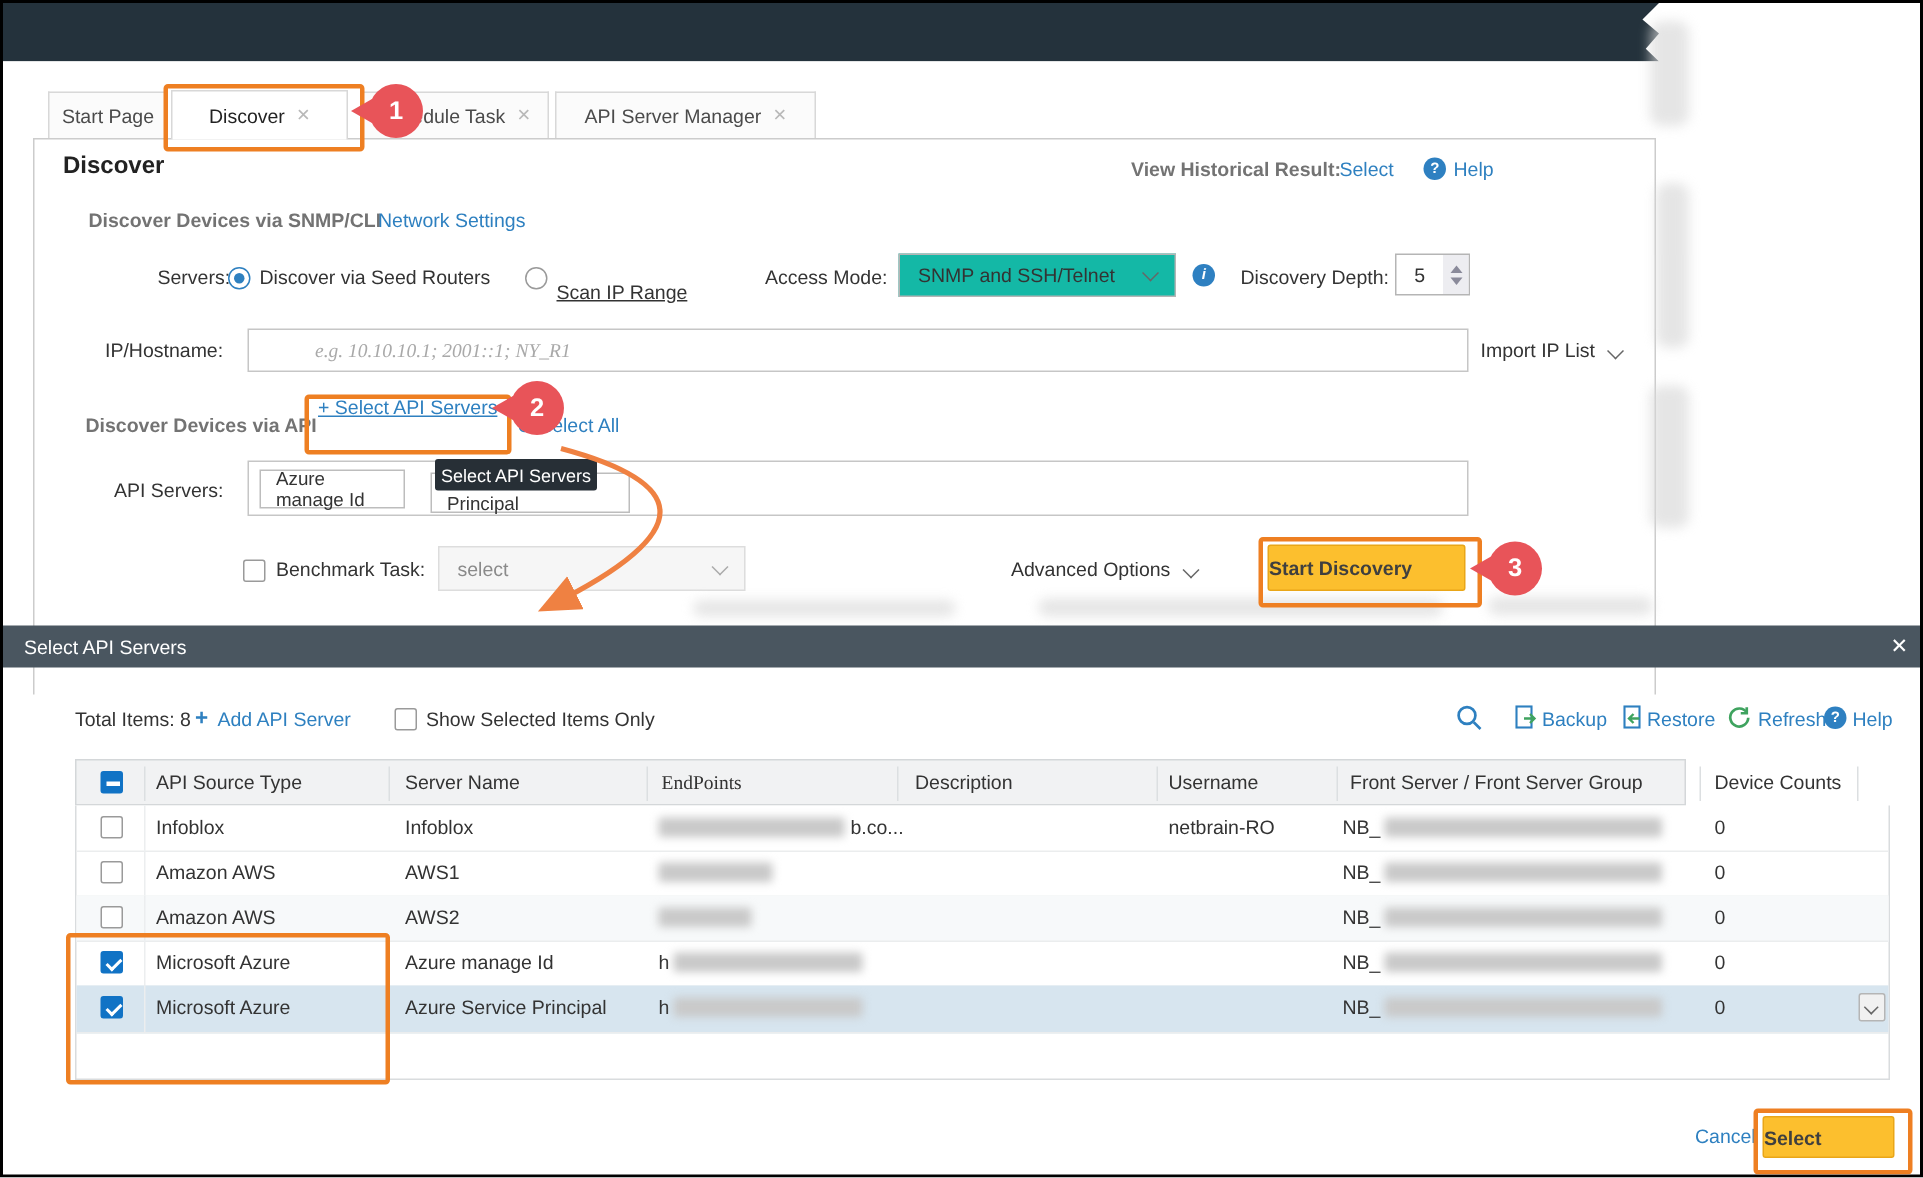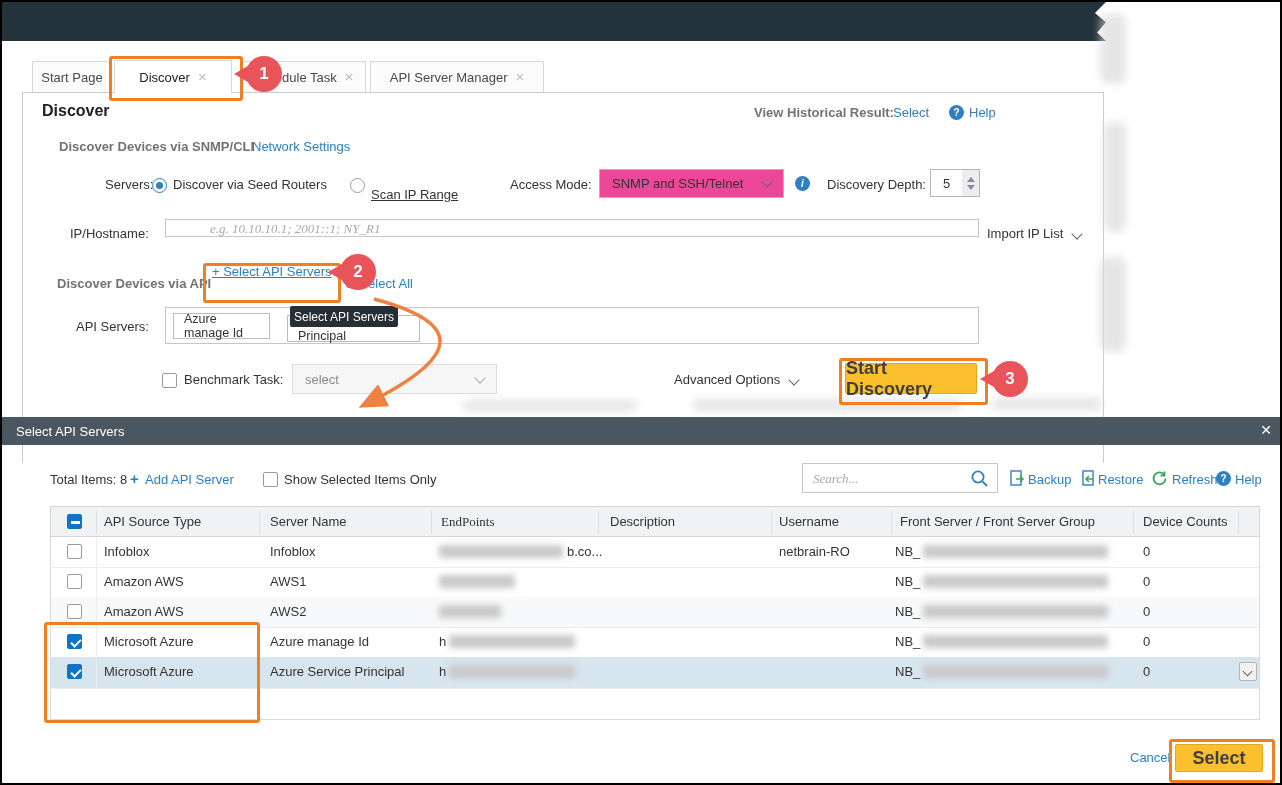--- a/index.html
+++ b/index.html
@@ -29,45 +29,45 @@
   .callout::before{content:"";position:absolute;left:-12px;top:10px;border-top:8px solid transparent;border-bottom:8px solid transparent;border-right:14px solid #e85459;}
 
   
   .b{font-weight:bold;color:#737373;}
   .lk{color:#2e80c0;cursor:pointer;}
   .lku{color:#2e80c0;text-decoration:underline;cursor:pointer;}
   .h1{font-size:16px;font-weight:bold;color:#222;}
   .radio{width:15px;height:15px;border:1px solid #9a9a9a;border-radius:50%;background:#fff;box-sizing:border-box;}
   .radio.sel{border:1.5px solid #2e80c0;}
   .radio.sel::after{content:"";position:absolute;left:3px;top:3px;width:7px;height:7px;border-radius:50%;background:#2e80c0;}
-  .selbox{border:1px solid #b5b5b5;background:#ec4899;box-sizing:border-box;display:flex;align-items:center;padding:0 12px;color:#333;}
+  .selbox{border:1px solid #b5b5b5;background:#14b8a6;box-sizing:border-box;display:flex;align-items:center;padding:0 12px;color:#333;}
   .chev{display:inline-block;width:7px;height:7px;border-right:1.6px solid #666;border-bottom:1.6px solid #666;transform:rotate(45deg);margin-left:6px;margin-top:-3px;}
   .chev.lt{border-color:#aaa;}
   .input{border:1px solid #c6c6c6;background:#fff;box-sizing:border-box;font-family:inherit;font-size:13px;padding:0 10px;color:#333;outline:none;}
   .input::placeholder{color:#a9a9a9;font-style:italic;font-family:"Liberation Serif","DejaVu Serif",serif;}
   .cb{width:15px;height:15px;border:1px solid #9a9a9a;border-radius:2px;background:#fff;box-sizing:border-box;}
   .cb.checked{background:#1173c5;border-color:#1173c5;}
   .cb.checked::after{content:"";position:absolute;left:3px;top:3.5px;width:8px;height:4px;border-left:2px solid #fff;border-bottom:2px solid #fff;transform:rotate(-45deg);}
   .cb.ind{background:#1173c5;border-color:#1173c5;}
   .cb.ind::after{content:"";position:absolute;left:3px;top:6px;width:9px;height:3px;background:#fff;}
   .spin{border:1px solid #b5b5b5;background:#fff;box-sizing:border-box;display:flex;}
   .spinval{flex:1;display:flex;align-items:center;justify-content:center;color:#333;}
   .spinbtns{width:17px;background:#ededf1;display:flex;flex-direction:column;align-items:center;justify-content:center;gap:3px;}
   .tri-up{width:0;height:0;border-left:4px solid transparent;border-right:4px solid transparent;border-bottom:5px solid #8a8a9a;}
   .tri-dn{width:0;height:0;border-left:4px solid transparent;border-right:4px solid transparent;border-top:5px solid #8a8a9a;}
   .chip{border:1px solid #bdbdbd;background:#fff;box-sizing:border-box;display:flex;align-items:center;padding:0 10px;font-size:12.5px;color:#333;}
   .tooltip{background:#272f36;color:#fff;font-size:12px;display:flex;align-items:center;justify-content:center;border-radius:2px;z-index:12;}
   .circleicon{border-radius:50%;background:#2e80c1;color:#fff;font-weight:bold;display:flex;align-items:center;justify-content:center;}
   .ylwbtn{background:#fcbf2e;border:1px solid #e9a618;box-sizing:border-box;color:#3f3f3f;font-weight:bold;
-          display:flex;align-items:center;justify-content:center;font-size:18px;cursor:pointer;border-radius:2px;}
+          display:flex;align-items:center;justify-content:flex-start;font-size:13px;cursor:pointer;border-radius:2px;}
 
   
   .dlghead{left:0;top:415px;width:1282px;height:28px;background:#4a5660;color:#fff;display:flex;align-items:center;padding:0 14px;box-sizing:border-box;font-size:13px;z-index:4;}
   .dlgclose{position:absolute;right:12px;top:5px;color:#fff;font-size:14px;cursor:pointer;}
-  .table-h{left:48px;top:504px;width:1210px;height:31px;background:#f1f2f3;border:1px solid #d4d7d9;box-sizing:border-box;z-index:2;}
+  .table-h{left:48px;top:504px;width:1074px;height:31px;background:#f1f2f3;border:1px solid #d4d7d9;box-sizing:border-box;z-index:2;}
   .table-b{left:48px;top:535px;width:1210px;height:183px;border:1px solid #d9dcde;border-top:none;box-sizing:border-box;background:#fff;z-index:2;}
   .hsep{position:absolute;top:4px;width:1px;height:23px;background:#dcdfe1;}
   .hcell{position:absolute;top:7px;color:#333;font-size:13px;white-space:nowrap;}
   .trow{position:absolute;left:0;width:1208px;height:30px;border-bottom:1px solid #ebedee;}
   .trow.alt{background:#f7f9fa;}
   .trow.hl{background:#d7e5ef;}
   .tcell{position:absolute;top:7px;white-space:nowrap;font-size:13px;color:#333;}
   .redact{position:absolute;top:8px;height:13px;background:#c9c9c9;filter:blur(3px);border-radius:2px;}
   .colline{position:absolute;left:45px;top:0;width:1px;height:100%;background:#eceeef;}
 
@@ -139,21 +139,21 @@
   <div class="abs" style="left:825px;top:175px;z-index:2;">Discovery Depth:</div>
   <div class="abs spin" style="left:928px;top:167px;width:50px;height:28px;z-index:2;">
     <span class="spinval">5</span>
     <span class="spinbtns">
         <span class="tri-up"></span>
         <span class="tri-dn"></span>
       </span>
   </div>
 
   <div class="abs" style="left:68px;top:224px;z-index:2;">IP/Hostname:</div>
-  <input class="abs input" style="left: 163px; top: 217px; width: 814px; height: 18px; z-index: 2; padding-left: 44px;" placeholder="e.g. 10.10.10.1; 2001::1; NY_R1">
+  <input class="abs input" style="left: 163px; top: 217px; width: 814px; height: 29px; z-index: 2; padding-left: 44px;" placeholder="e.g. 10.10.10.1; 2001::1; NY_R1">
   <div class="abs" style="left:985px;top:224px;z-index:2;">
     <span>Import IP List</span>
     <span class="chev"></span>
   </div>
 
   <div class="abs b" style="left:55px;top:274px;z-index:2;">Discover Devices via API</div>
   <div class="abs lku" style="left:210px;top:262px;z-index:2;">+ Select API Servers</div>
   <div class="abs lk" style="left:343px;top:274px;z-index:2;">Unselect All</div>
   <div class="abs obox" style="left:201px;top:261px;width:132px;height:34px;"></div>
   <div class="abs callout" style="left:338px;top:252px;">
@@ -210,21 +210,20 @@
     <span>Select API Servers</span>
     <span class="dlgclose">✕</span>
   </div>
 
   <div class="abs" style="left:48px;top:470px;z-index:2;">Total Items: 8</div>
   <div class="abs lk" style="left:128px;top:468px;z-index:2;font-size:15px;font-weight:bold;">+</div>
   <div class="abs lk" style="left:143px;top:470px;z-index:2;">Add API Server</div>
   <div class="abs cb" style="left:261px;top:470px;z-index:2;"></div>
   <div class="abs" style="left:282px;top:470px;z-index:2;">Show Selected Items Only</div>
 
-  <input class="abs input" style="left: 800px; top: 461px; width: 196px; height: 30px; padding-right: 30px; z-index: 2;" placeholder="Search...">
   <svg class="abs" style="left:968px;top:467px;z-index:3;" width="19" height="19">
     <circle cx="8" cy="8" r="5.6" fill="none" stroke="#2e80c0" stroke-width="1.8"></circle>
     <line x1="12.5" y1="12.5" x2="17" y2="17" stroke="#2e80c0" stroke-width="1.8"></line>
   </svg>
   <svg class="abs" style="left:1008px;top:468px;z-index:2;" width="15" height="17">
     <rect x="1" y="1" width="10" height="14" fill="none" stroke="#2e80c0" stroke-width="1.4"></rect>
     <path d="M6 9 L13 9 M10 6 L13 9 L10 12" stroke="#3fa35f" stroke-width="1.6" fill="none"></path>
   </svg>
   <div class="abs lk" style="left:1026px;top:470px;z-index:2;">Backup</div>
   <svg class="abs" style="left:1078px;top:468px;z-index:2;" width="15" height="17">

